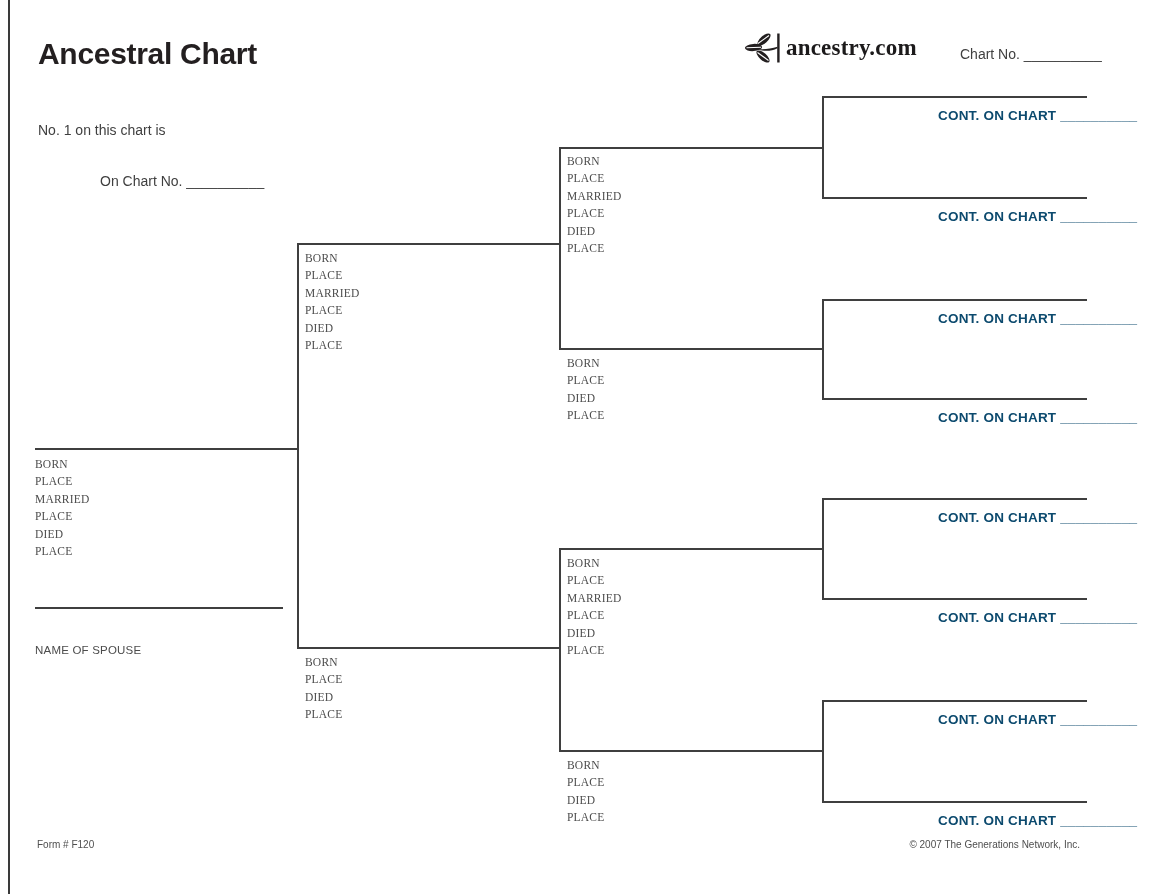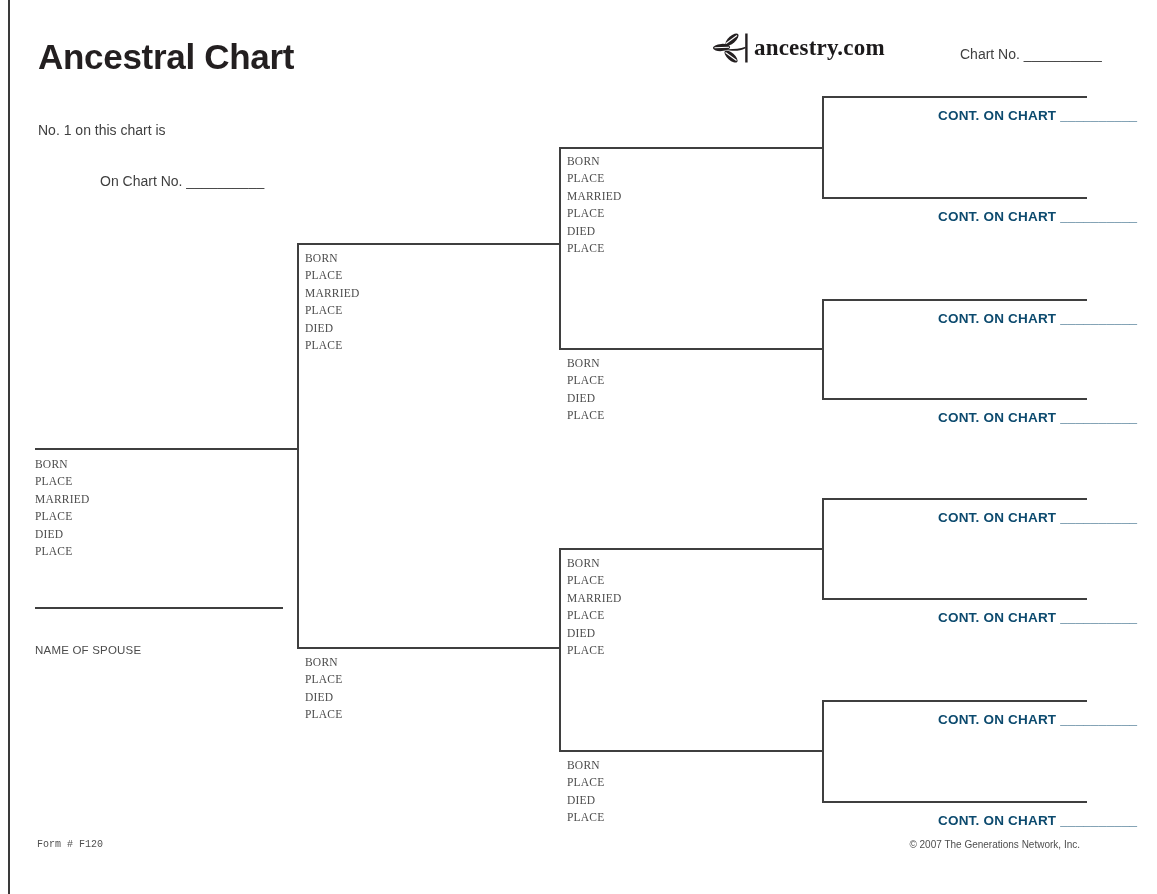--- a/index.html
+++ b/index.html
@@ -8,43 +8,43 @@
     width:1157px;height:894px;
     background:#ffffff;
     font-family:"Liberation Sans", sans-serif;
     overflow:hidden;
   }
   .edge{position:absolute;background:#3a3a3a;}
   .hline{position:absolute;height:1.6px;background:#3f3f3f;}
   .vline{position:absolute;width:1.6px;background:#3f3f3f;}
   .title{
     position:absolute;left:38px;top:37px;
-    font-size:35px;font-weight:700;color:#231f20;letter-spacing:-0.3px;
+    font-size:30px;font-weight:700;color:#231f20;letter-spacing:-0.3px;
   }
-  .logo{position:absolute;left:712px;top:30px;display:flex;align-items:center;}
+  .logo{position:absolute;left:744px;top:30px;display:flex;align-items:center;}
   .logo svg{display:block;}
   .logo-text{
     font-family:"Liberation Serif", serif;font-weight:700;
     font-size:23px;color:#1c1a1b;margin-left:2px;letter-spacing:0.2px;
   }
   .chart-no{position:absolute;left:960px;top:46px;font-size:14px;color:#3f3f3f;}
   .note{position:absolute;left:38px;top:121px;font-size:14px;color:#3f3f3f;line-height:18px;}
   .note3{position:absolute;left:100px;top:173px;font-size:14px;color:#3f3f3f;}
   .fields{
     position:absolute;font-size:11.5px;line-height:17.4px;color:#4c4c4c;
     letter-spacing:0.2px;
     font-family:Liberation Serif, serif;
   }
   .spouse{position:absolute;left:35px;top:644px;font-size:11.5px;color:#4c4c4c;letter-spacing:0.2px;}
   .cont{
     position:absolute;left:938px;width:200px;
     font-size:13.5px;color:#0c4a6e;letter-spacing:0.2px;font-weight:bold;
   }
   .footer{position:absolute;font-size:10px;color:#4f4f4f;}
-  .f-left{left:37px;top:839px;font-family:Liberation Mono, monospace;}
+  .f-left{left:37px;top:839px;}
   .f-center{left:0;right:0;top:839px;text-align:center;}
   .f-right{right:77px;top:839px;}
 </style>
 </head>
 <body>
 
 <div id="page">
 
   <div class="edge" style="left:8px;top:0;width:2px;height:894px;"></div>
 

